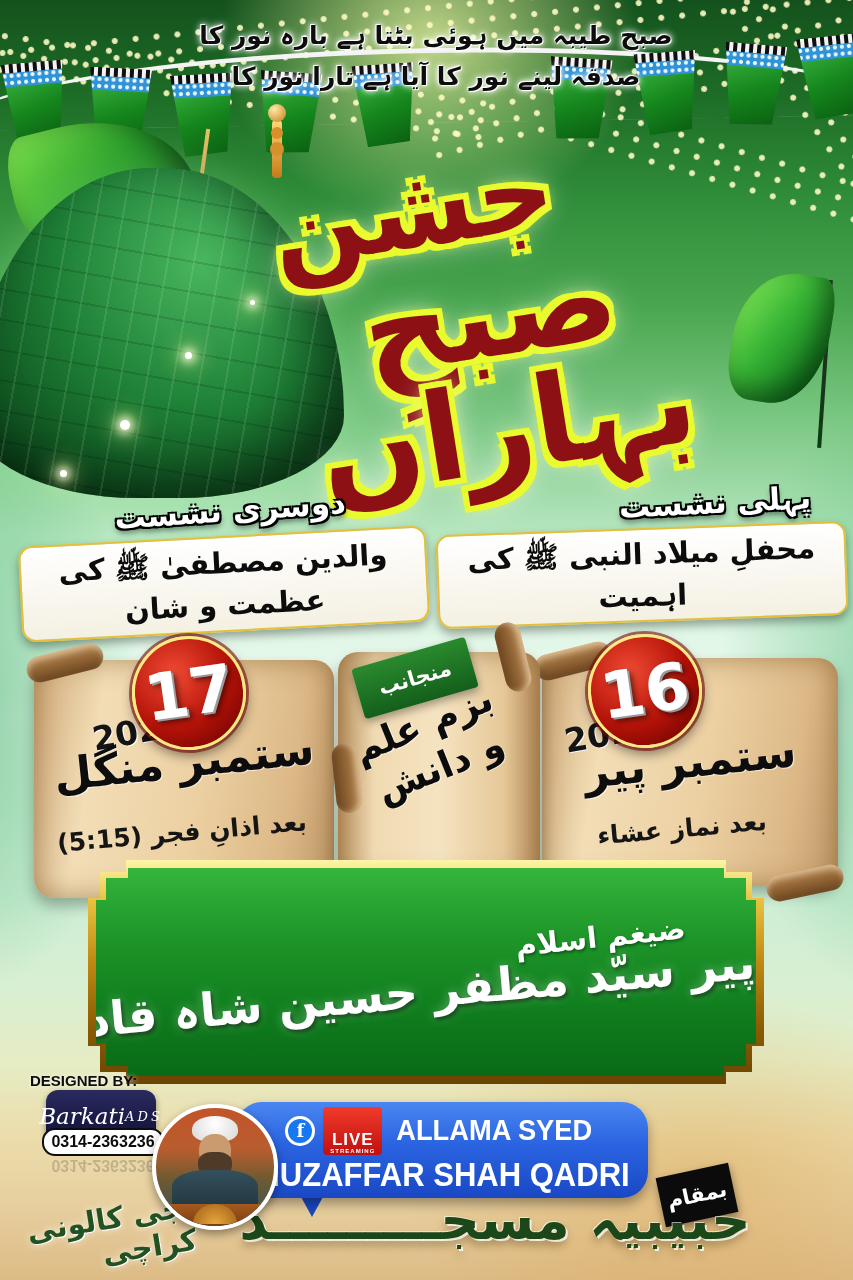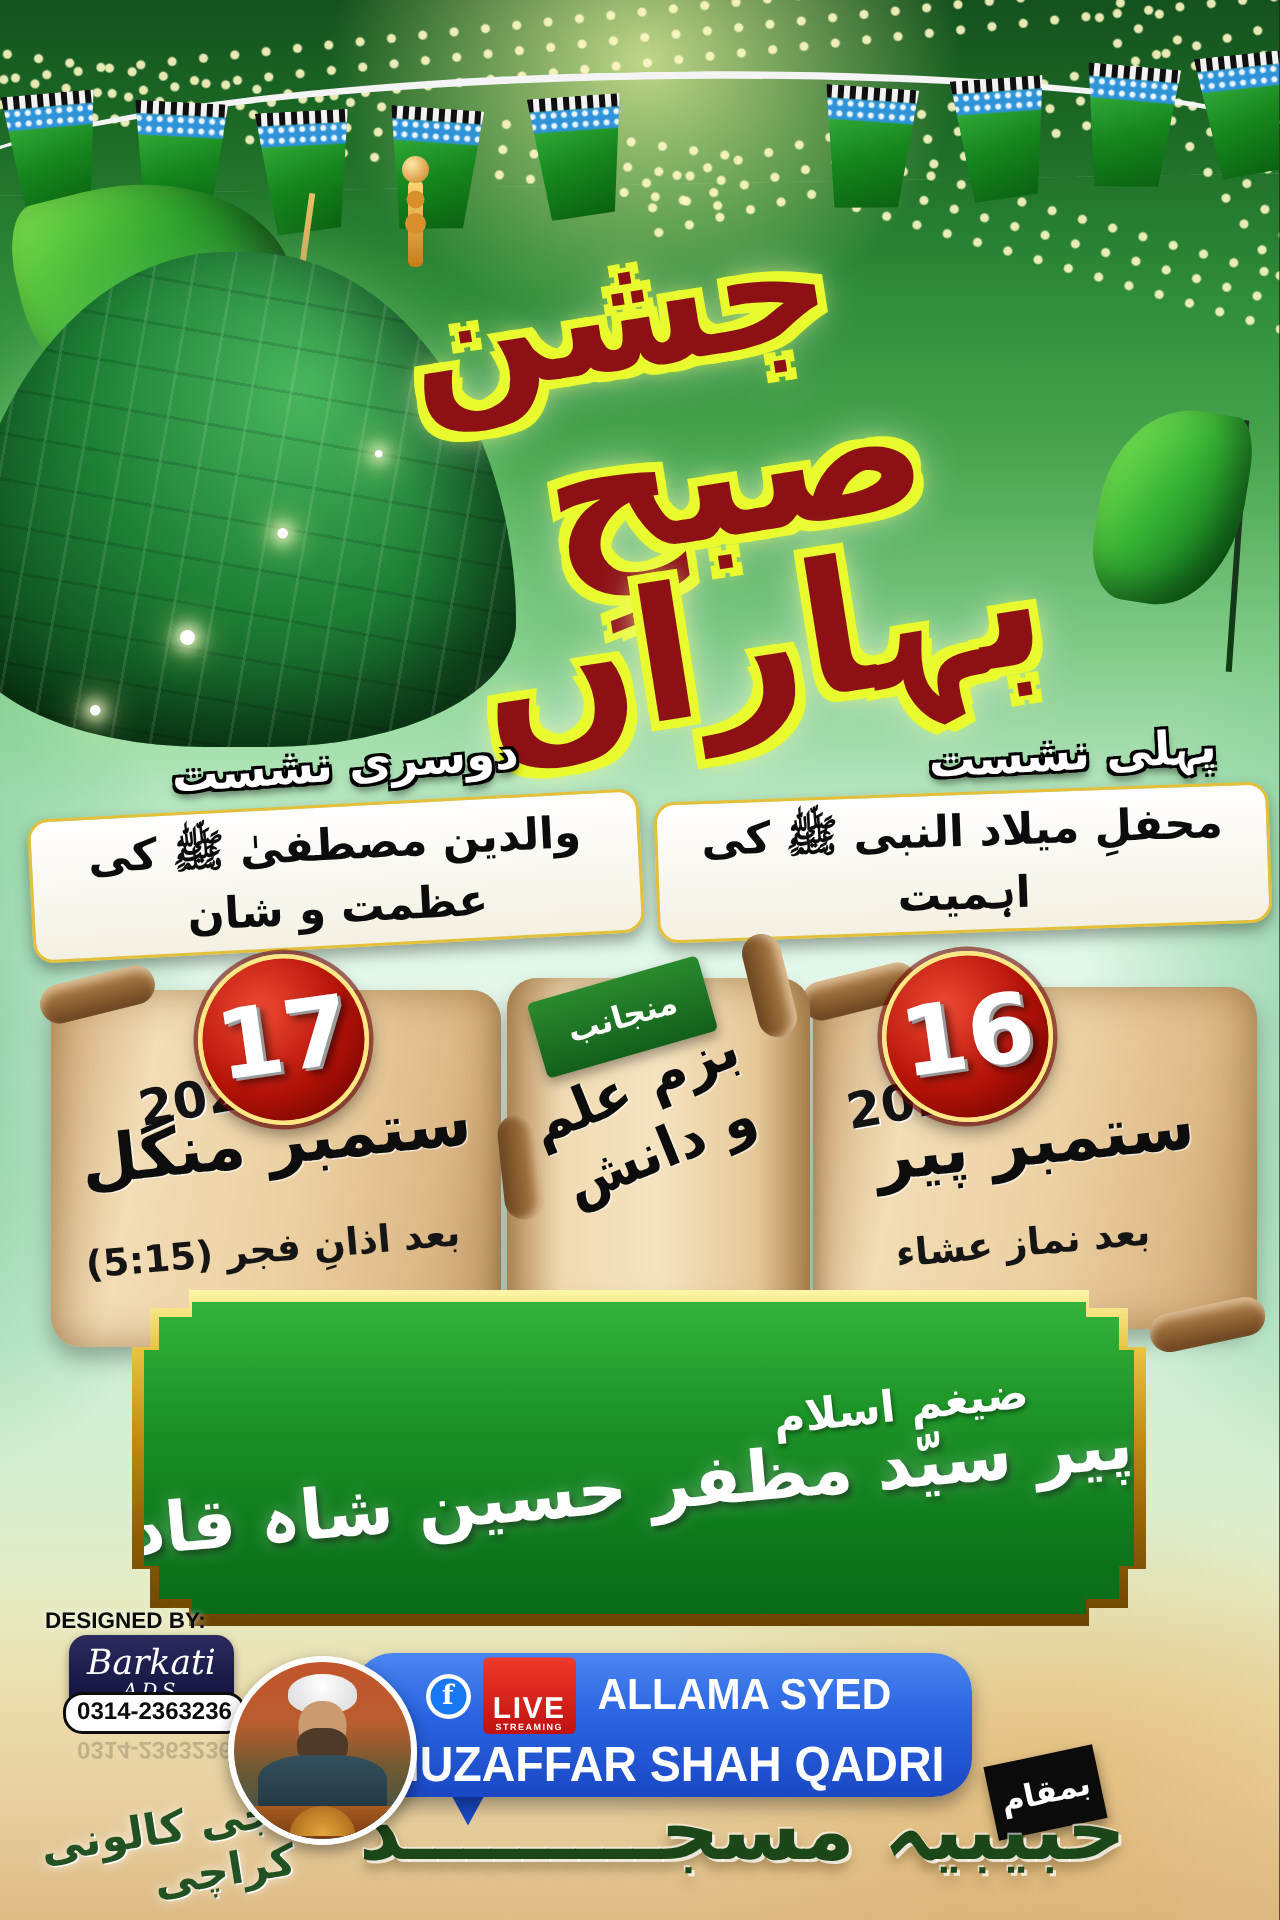--- a/index.html
+++ b/index.html
@@ -156,21 +156,21 @@
   .speaker-name{position:absolute;left:0;right:0;top:96px;text-align:center;color:#fff;
     font-size:46px;font-weight:bold;transform:rotate(-5deg);white-space:nowrap;
     text-shadow:2px 3px 4px rgba(0,0,0,.45),0 0 12px rgba(255,255,255,.35);}
 
   
   .designer-label{left:30px;top:1072px;width:120px;text-align:left;color:#0c0c0c;
     font-family:"Liberation Sans",sans-serif;font-size:15px;font-weight:bold;
     text-shadow:0 0 4px rgba(255,255,255,.8);}
   .designer-box{left:46px;top:1090px;width:110px;height:52px;border-radius:12px;
     background:linear-gradient(180deg,#2a2a5e,#10103a);box-shadow:0 3px 6px rgba(0,0,0,.4);
-    display:flex;flex-direction:column;align-items:center;justify-content:center;color:#fff;}
+    display:flex;flex-direction:row;align-items:center;justify-content:center;color:#fff;}
   .designer-name{font-family:"DejaVu Serif",serif;font-style:italic;font-size:23px;line-height:1;}
   .designer-sub{font-family:"DejaVu Serif",serif;font-style:italic;font-size:13px;letter-spacing:3px;line-height:1;}
   .designer-phone{left:42px;top:1128px;width:118px;height:24px;background:#fff;border:2px solid #0d0d0d;
     border-radius:13px;display:flex;align-items:center;justify-content:center;
     font-family:"Liberation Sans",sans-serif;font-size:16px;font-weight:bold;color:#0c0c0c;}
   .designer-reflect{left:42px;top:1156px;width:122px;text-align:center;transform:scaleY(-1);opacity:.18;
     font-family:"Liberation Sans",sans-serif;font-size:16px;font-weight:bold;color:#0c0c0c;}
 
   
   .avatar{left:152px;top:1104px;width:118px;height:118px;border-radius:50%;border:4px solid #fff;
@@ -193,21 +193,21 @@
   .live-bar{left:236px;top:1102px;width:412px;height:96px;border-radius:26px;z-index:2;
     background:linear-gradient(180deg,#4a86f2 0%,#2a63e0 45%,#1a48c4 100%);
     box-shadow:0 6px 12px rgba(0,0,0,.35);display:flex;flex-direction:column;align-items:center;justify-content:center;
     color:#fff;font-family:"Liberation Sans",sans-serif;font-weight:bold;}
   .live-bar .row1{display:flex;align-items:center;gap:8px;}
   .fb-circle{width:30px;height:30px;border-radius:50%;background:#fff;display:flex;align-items:center;justify-content:center;}
   .fb-inner{width:24px;height:24px;border-radius:50%;background:#1877F2;color:#fff;
     font-family:"DejaVu Serif",serif;font-weight:bold;font-size:18px;display:flex;align-items:center;justify-content:center;}
   .live-badge{background:linear-gradient(180deg,#f03a2a,#c01010);border-radius:4px;padding:2px 7px 1px;
     display:flex;flex-direction:column;align-items:center;line-height:1;}
-  .live-word{font-size:20px;letter-spacing:1px;margin-top:22px;}
+  .live-word{font-size:17px;letter-spacing:1px;margin-top:22px;}
   .streaming-word{font-size:6px;letter-spacing:1px;}
   .en1{font-size:29px;transform:scaleX(.94);letter-spacing:0;}
   .en2{font-size:33px;transform:scaleX(.94);margin-top:1px;}
   .live-tail{left:300px;top:1195px;width:0;height:0;z-index:1;
     border-left:12px solid transparent;border-right:12px solid transparent;border-top:22px solid #1a48c4;}
 
   
   .venue-badge{left:660px;top:1170px;width:74px;height:50px;background:#0b0b0b;transform:rotate(-12deg);
     display:flex;align-items:center;justify-content:center;color:#fff;font-size:21px;font-weight:bold;
     box-shadow:0 4px 8px rgba(0,0,0,.4);}
@@ -244,20 +244,24 @@
   <div class="abs bigflag-pole"></div>
   <div class="abs dome"></div>
   <div class="abs finial"></div>
   <div class="abs rightflag-pole"></div>
   <div class="abs rightflag"></div>
   <div class="abs spark" style="left:185px;top:352px;"></div>
   <div class="abs spark" style="left:120px;top:420px;width:10px;height:10px;"></div>
   <div class="abs spark" style="left:250px;top:300px;width:5px;height:5px;"></div>
   <div class="abs spark" style="left:60px;top:470px;"></div>
 
+  <div class="abs couplet rtl">
+    <div>صبح طیبہ میں ہوئی بٹتا ہے بارہ نور کا</div>
+    <div>صدقہ لینے نور کا آیا ہے تارا نور کا</div>
+  </div>
 
   <div class="abs main-title rtl">
     <span class="t1">جشن</span>
     <span class="t2">صبحِ بہاراں</span>
   </div>
 
   <div class="abs session-heading rtl sh1">پہلی نشست</div>
   <div class="abs session-bar rtl sb1">
     <span>محفلِ میلاد النبی ﷺ کی اہمیت</span>
   </div>

